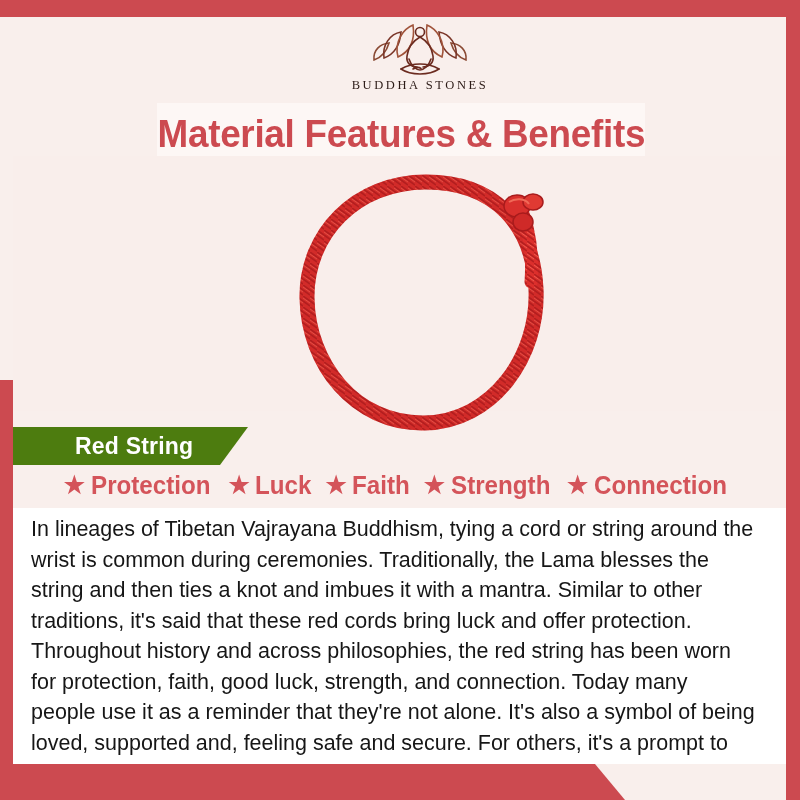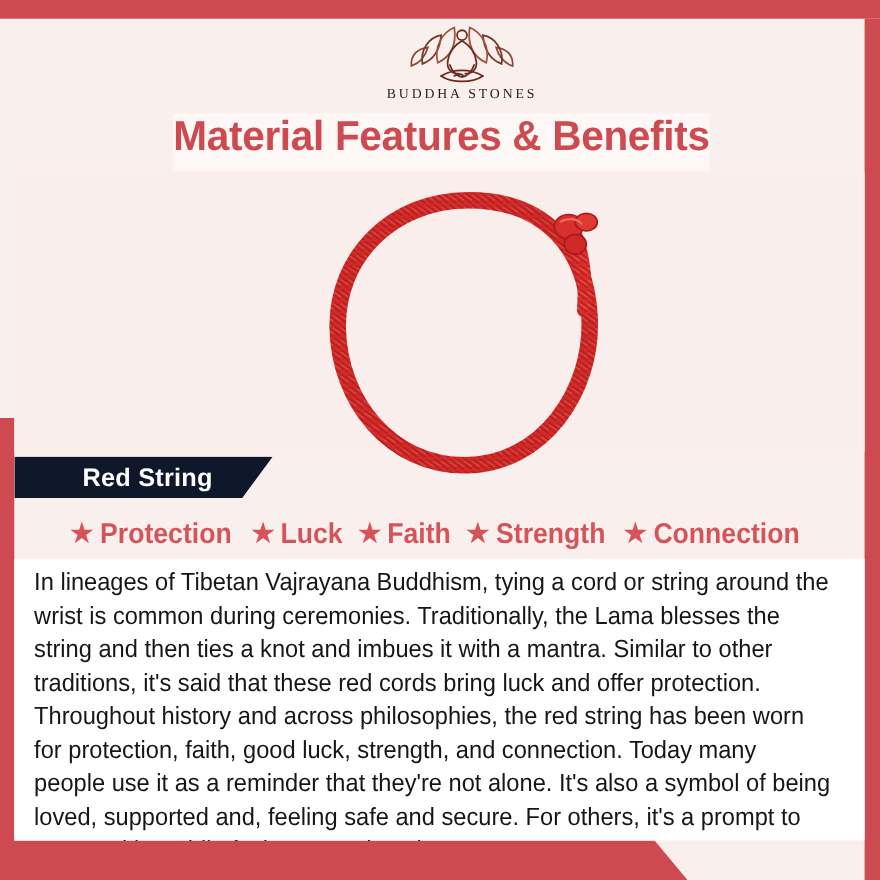--- a/index.html
+++ b/index.html
@@ -76,21 +76,21 @@
 
   
   .title-band {
     position: absolute;
     top: 103px;
     left: 157px;
     width: 488px;
     height: 53px;
     background: #fdf7f5;
     display: flex;
-    align-items: flex-start;
+    align-items: flex-end;
     justify-content: center;
   }
   .title-text {
     font-family: "Liberation Sans Narrow", "Liberation Sans", sans-serif;
     font-weight: bold;
     font-size: 38px;
     letter-spacing: -0.3px;
     color: #cc4a50;
     transform: scaleX(0.97);
     white-space: nowrap;
@@ -109,25 +109,25 @@
     position: absolute;
     top: 8px;
     left: 248px;
     width: 330px;
     height: 285px;
   }
 
   
   .label-banner {
     position: absolute;
-    top: 415px;
+    top: 427px;
     left: 13px;
     width: 235px;
     height: 38px;
-    background: #0f172a;
+    background: #4d7c0f;
     clip-path: polygon(0 0, 235px 0, 207px 38px, 0 38px);
     display: flex;
     align-items: center;
   }
   .label-text {
     color: #ffffff;
     font-weight: bold;
     font-size: 23px;
     letter-spacing: 0.2px;
     padding-left: 62px;

